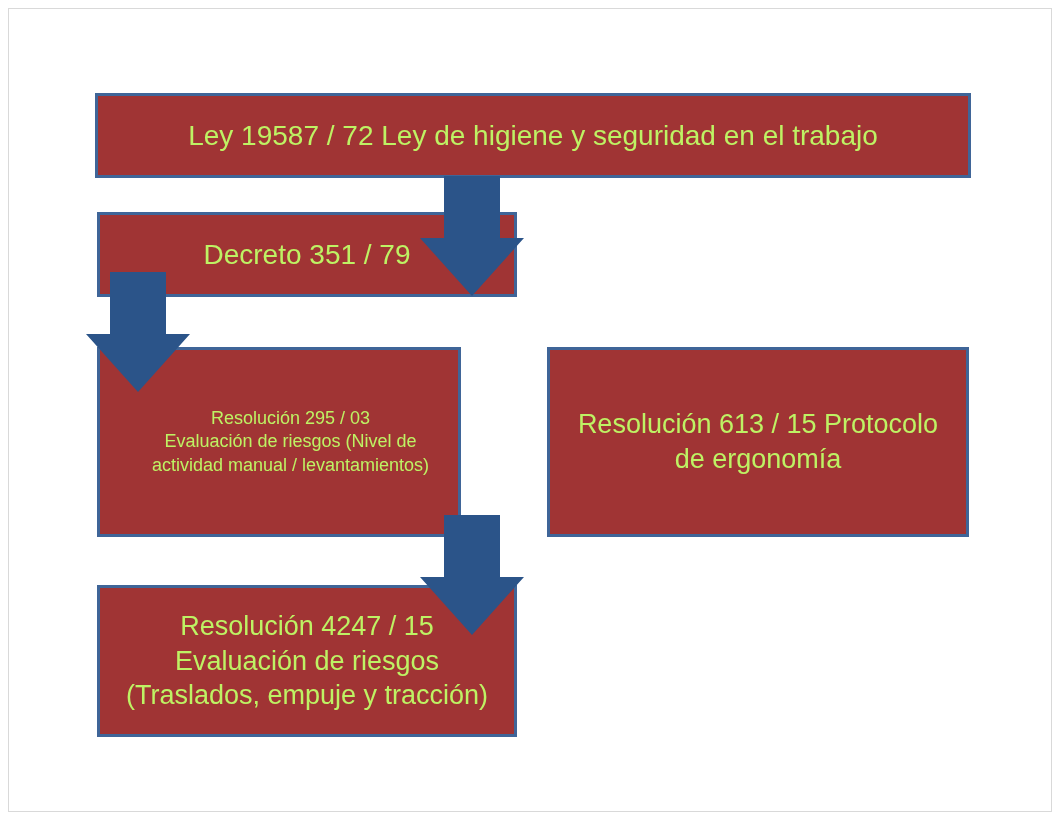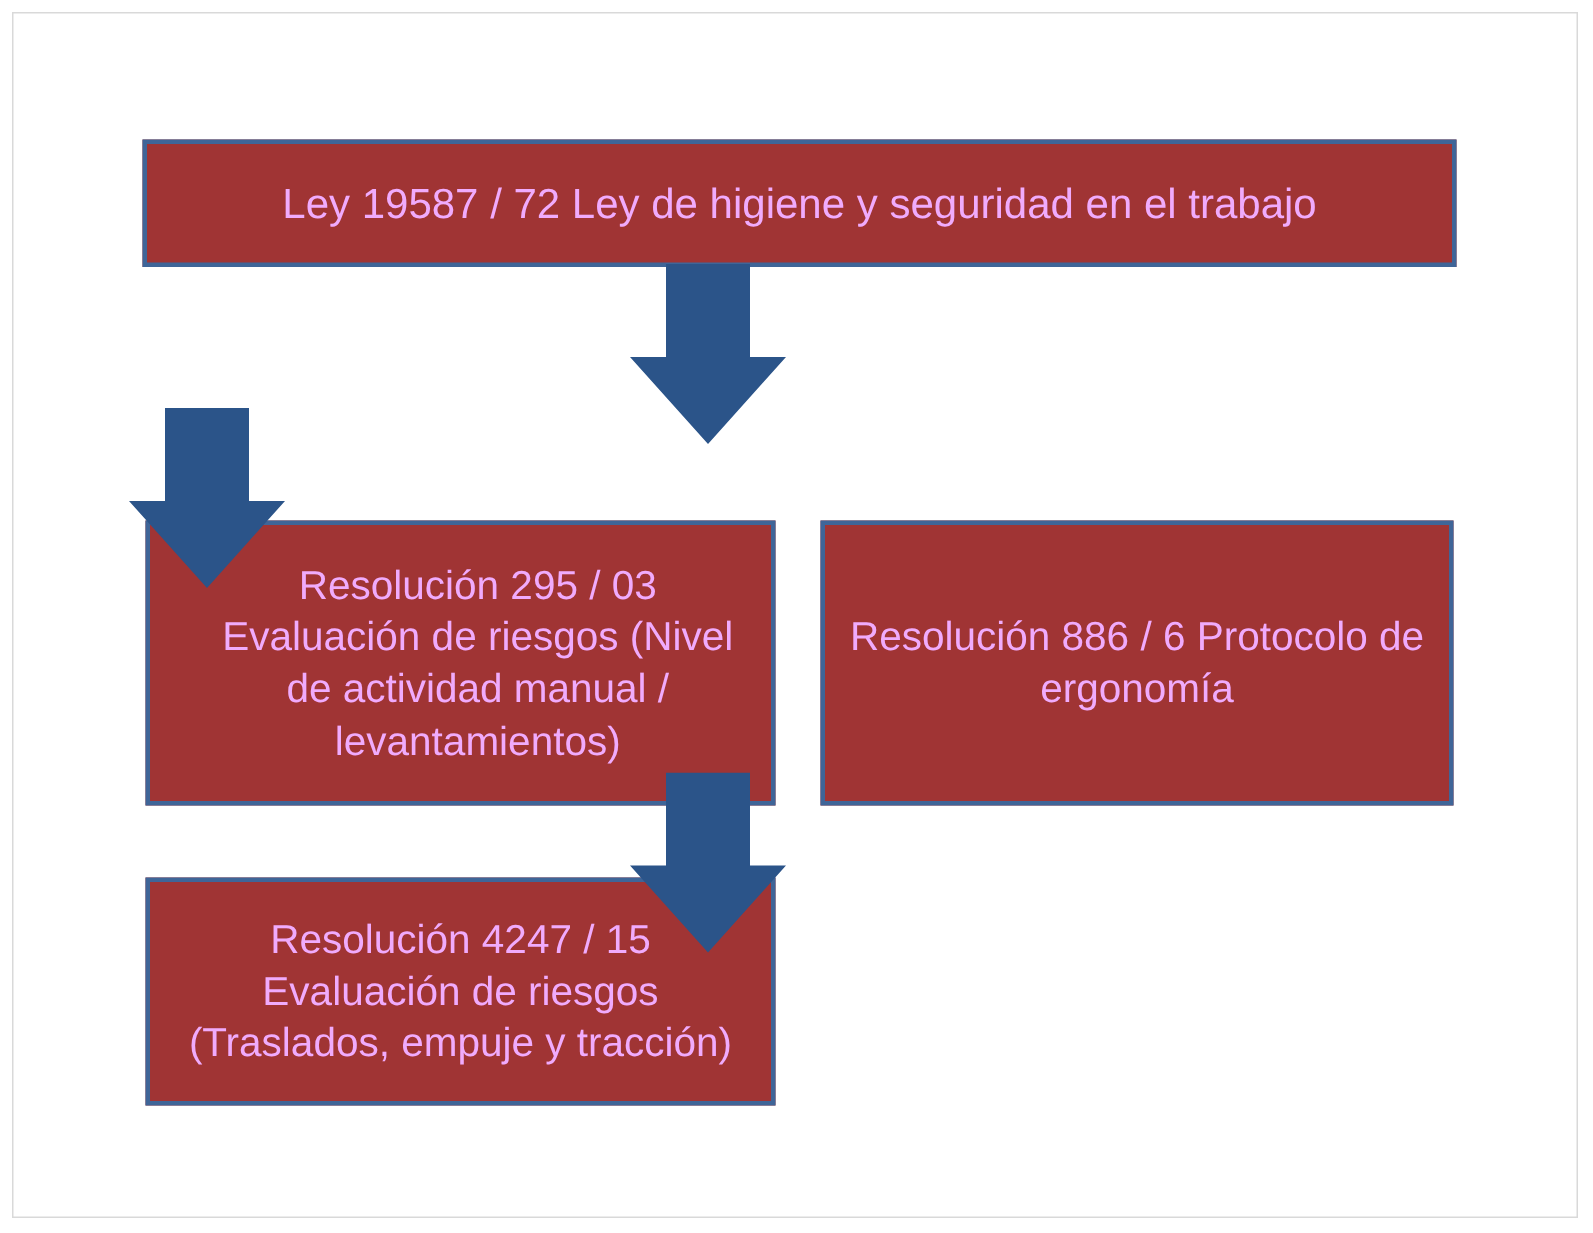--- a/index.html
+++ b/index.html
@@ -24,21 +24,21 @@
     height: 804px;
     border: 1px solid #d9d9d9;
     box-sizing: border-box;
     background: #ffffff;
   }
   .box {
     position: absolute;
     background: #a03434;
     border: 3px solid #3f6598;
     box-sizing: border-box;
-    color: #f0abfc;
+    color: #bef264;
     display: flex;
     align-items: center;
     justify-content: center;
     text-align: center;
     line-height: 1.28;
     font-size: 27px;
     padding: 4px 10px;
     white-space: pre-line;
     z-index: 2;
   }
@@ -67,22 +67,23 @@
   </div>
 
   <div class="arrow" style="left:418px; top:515px; width:108px; height:122px;">
     <svg width="108" height="122" viewBox="0 0 108 122">
       <polygon points="26,0 82,0 82,62 106,62 54,120 2,62 26,62" fill="#2b5489"></polygon>
     </svg>
   </div>
 
   <div class="box" style="left:95px; top:93px; width:876px; height:85px; font-size:28px;">Ley 19587 / 72 Ley de higiene y seguridad en el trabajo</div>
 
+  <div class="box" style="left:97px; top:212px; width:420px; height:85px; font-size:28px;">Decreto 351 / 79</div>
 
-  <div class="box" style="left:97px; top:347px; width:420px; height:190px; font-size:27px;padding-left:33px;">Resolución 295 / 03
+  <div class="box" style="left:97px; top:347px; width:364px; height:190px; font-size:18px;padding-left:33px;">Resolución 295 / 03
 Evaluación de riesgos (Nivel de actividad manual / levantamientos)</div>
 
-  <div class="box" style="left:547px; top:347px; width:422px; height:190px; font-size:27px;">Resolución 886 / 6 Protocolo de ergonomía</div>
+  <div class="box" style="left:547px; top:347px; width:422px; height:190px; font-size:27px;">Resolución 613 / 15 Protocolo de ergonomía</div>
 
   <div class="box" style="left:97px; top:585px; width:420px; height:152px; font-size:27px;">Resolución 4247 / 15
 Evaluación de riesgos
 (Traslados, empuje y tracción)</div>
 </div>
 
 </body></html>

